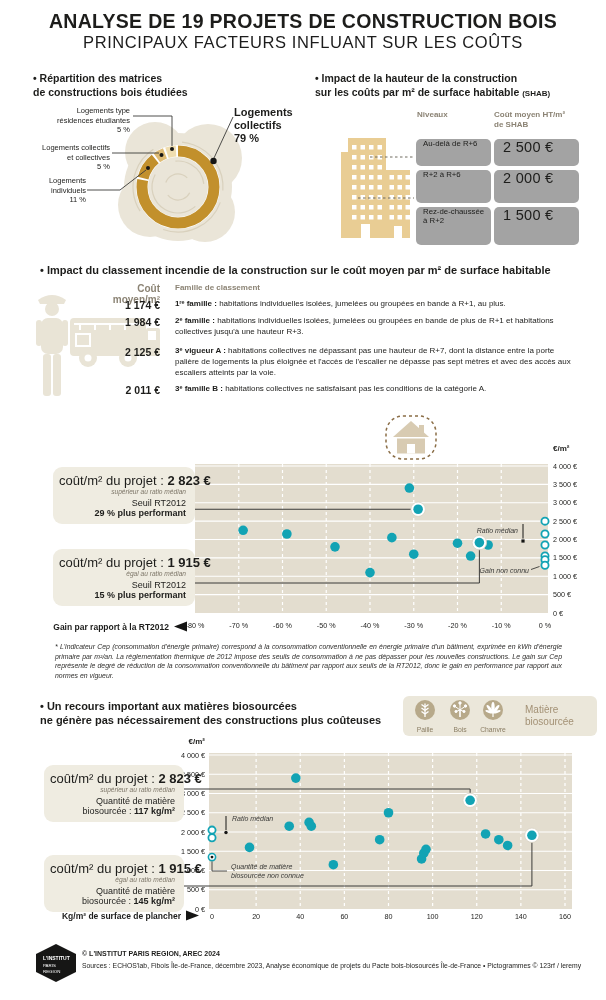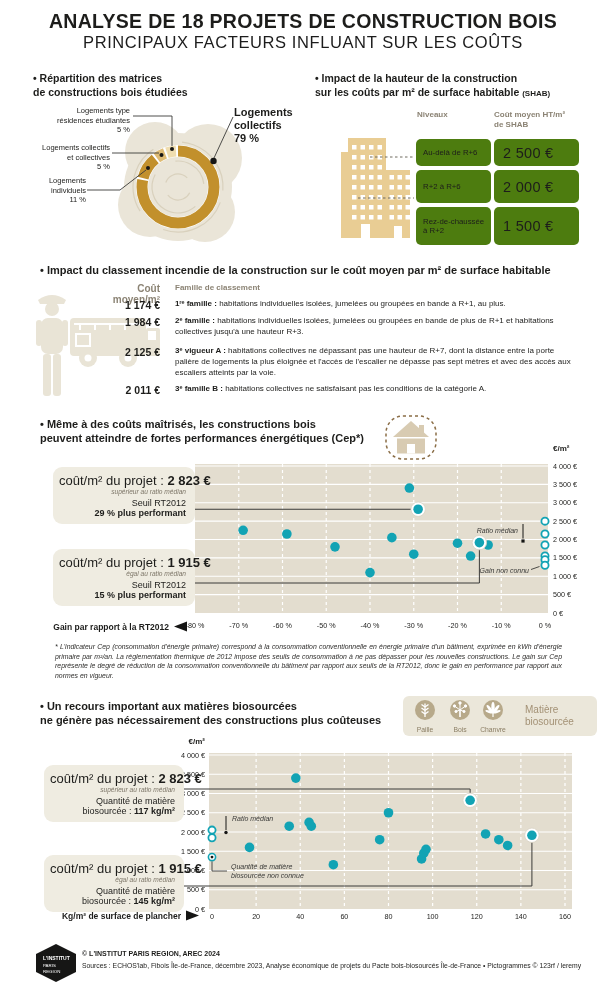--- a/index.html
+++ b/index.html
@@ -7,21 +7,21 @@
         font-family:"Liberation Sans","DejaVu Sans",sans-serif;color:#1d1d1b}
   .abs{position:absolute}
   .title{width:606px;text-align:center;top:10px;font-size:19.5px;font-weight:800;letter-spacing:.3px}
   .subtitle{width:606px;text-align:center;top:33px;font-size:16.5px;font-weight:400;letter-spacing:.6px;color:#1c1c1c}
   .sec-hd{font-size:10.5px;font-weight:bold;line-height:13.5px;white-space:nowrap}
   .sm{font-size:8px;font-weight:bold}
   .donut-lbl{font-size:7.5px;line-height:9.5px;text-align:right}
   .donut-lbl-big{font-size:11px;font-weight:bold;line-height:13px}
   .gray{color:#8b8374}
   .ht-col-hd{font-size:8px;font-weight:bold;line-height:10px;color:#8b8374}
-  .ht-cell{position:absolute;background:#4d7c0f;border-radius:5px;display:flex;align-items:center}
+  .ht-cell{position:absolute;background:#a3a3a3;border-radius:5px;display:flex;}
   .ht-lab{font-size:7.8px;line-height:9px;padding-left:7px}
   .ht-val{font-size:14.5px;padding-left:9px;letter-spacing:.3px}
   .fire-row{position:absolute;left:0;width:606px}
   .fire-cost{position:absolute;left:90px;width:70px;text-align:right;font-size:10.5px;font-weight:bold}
   .fire-desc{position:absolute;left:175px;width:400px;font-size:8px;line-height:10.8px}
   .callout{position:absolute;background:#efece1;border-radius:9px;padding:6px 9px 6px 6px;text-align:right}
   .c-l1{font-size:13px;white-space:nowrap}
   .c-note{font-size:6.6px;font-style:italic;color:#7d7668;white-space:nowrap;margin-bottom:3px}
   .c-l3{font-size:9px;margin-top:1px;white-space:nowrap}
   .c-l4{font-size:9px;white-space:nowrap}
@@ -33,21 +33,21 @@
   .foot-l1{font-size:7px;font-weight:bold}
   .foot-l2{font-size:6.8px}
   svg{position:absolute;overflow:visible}
   text{font-family:"Liberation Sans","DejaVu Sans",sans-serif}
 </style>
 </head>
 <body>
 
 <div id="page">
 
-  <div class="abs title">ANALYSE DE 18 PROJETS DE CONSTRUCTION BOIS</div>
+  <div class="abs title">ANALYSE DE 19 PROJETS DE CONSTRUCTION BOIS</div>
   <div class="abs subtitle">PRINCIPAUX FACTEURS INFLUANT SUR LES COÛTS</div>
 
   <div class="abs sec-hd" style="left:33px;top:72px">
     <span>• Répartition des matrices</span><br>
     <span>de constructions bois étudiées</span>
   </div>
 
   <svg id="donut" style="left:80px;top:100px" width="180" height="160" viewBox="80 100 180 160">
       <circle cx="178" cy="187" r="54" fill="#eae5d8"></circle>
       <circle cx="150" cy="205" r="32" fill="#eae5d8"></circle>
@@ -228,24 +228,20 @@
       <div class="fire-row" style="top: 346px;">
         <div class="fire-cost">2 125 €</div>
         <div class="fire-desc"><b>3ᵉ vigueur A : </b>habitations collectives ne dépassant pas une hauteur de R+7, dont la distance entre la porte palière de logements la plus éloignée et l'accès de l'escalier ne dépasse pas sept mètres et avec des accès aux escaliers atteints par la voie.</div>
       </div>
       <div class="fire-row" style="top: 384px;">
         <div class="fire-cost">2 011 €</div>
         <div class="fire-desc"><b>3ᵉ famille B : </b>habitations collectives ne satisfaisant pas les conditions de la catégorie A.</div>
       </div>
     </div>
 
-  <div class="abs sec-hd" style="left:40px;top:418px;font-size:11px">
-    <span>• Même à des coûts maîtrisés, les constructions bois</span><br>
-    <span>peuvent atteindre de fortes performances énergétiques (Cep*)</span>
-  </div>
 
   <svg style="left:382px;top:412px" width="58" height="50" viewBox="0 0 58 50">
     <rect x="4" y="4" width="50" height="43" rx="17" fill="none" stroke="#8a6d46" stroke-width="1.5" stroke-dasharray="3 3"></rect>
     <rect x="37" y="13" width="5" height="10" fill="#d8cbb2"></rect>
     <polygon points="29,9 47,25 11,25" fill="#d8cbb2"></polygon>
     <rect x="15" y="26.5" width="28" height="15" fill="#d8cbb2"></rect>
     <rect x="25" y="32" width="8" height="9.5" fill="#fff"></rect>
   </svg>
 
   <svg id="chart1" style="left:0;top:440px" width="606" height="200" viewBox="0 440 606 200">

